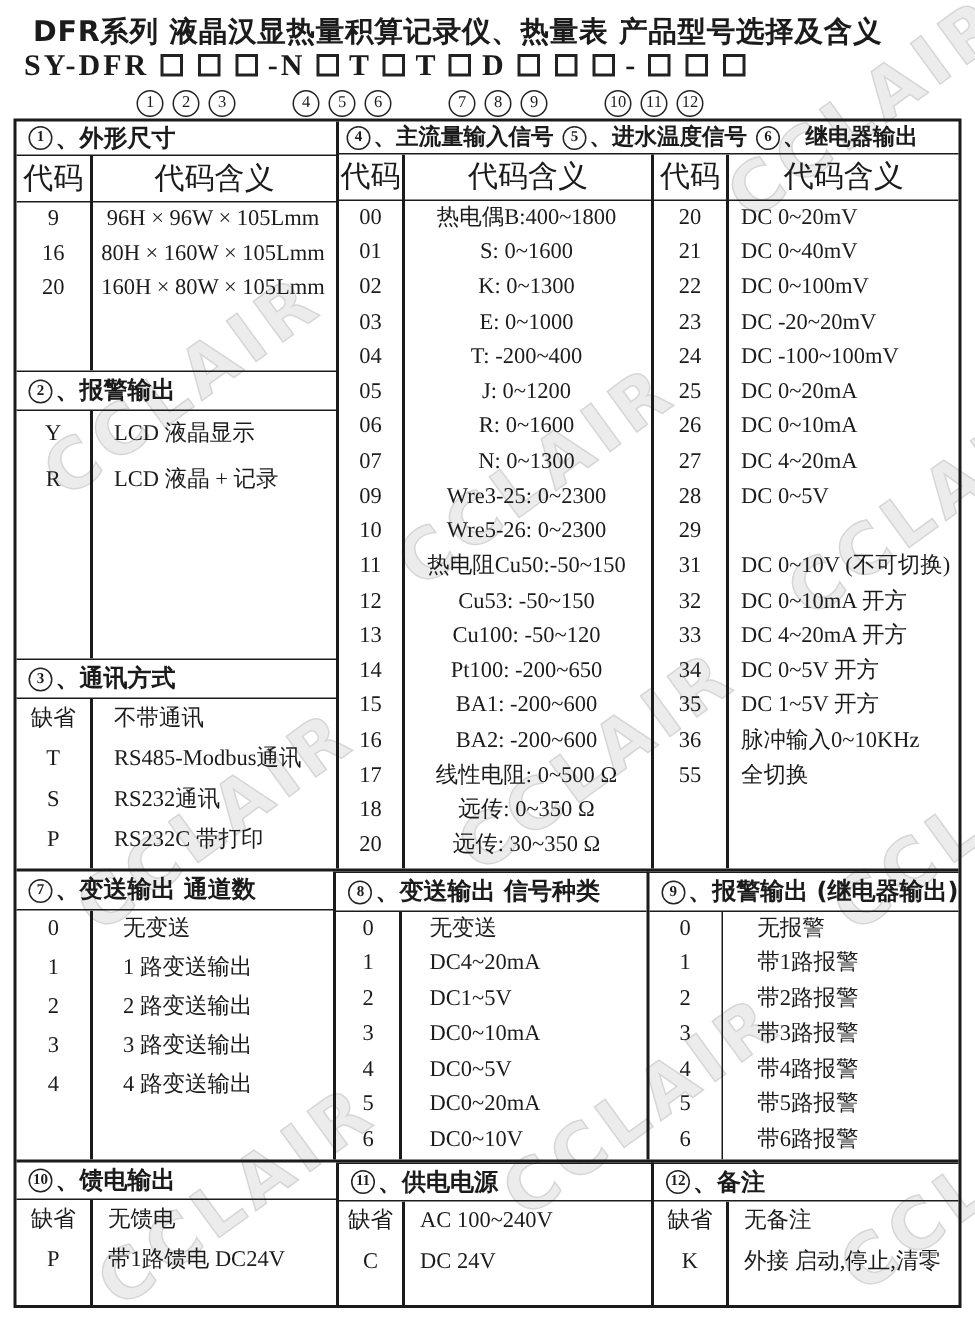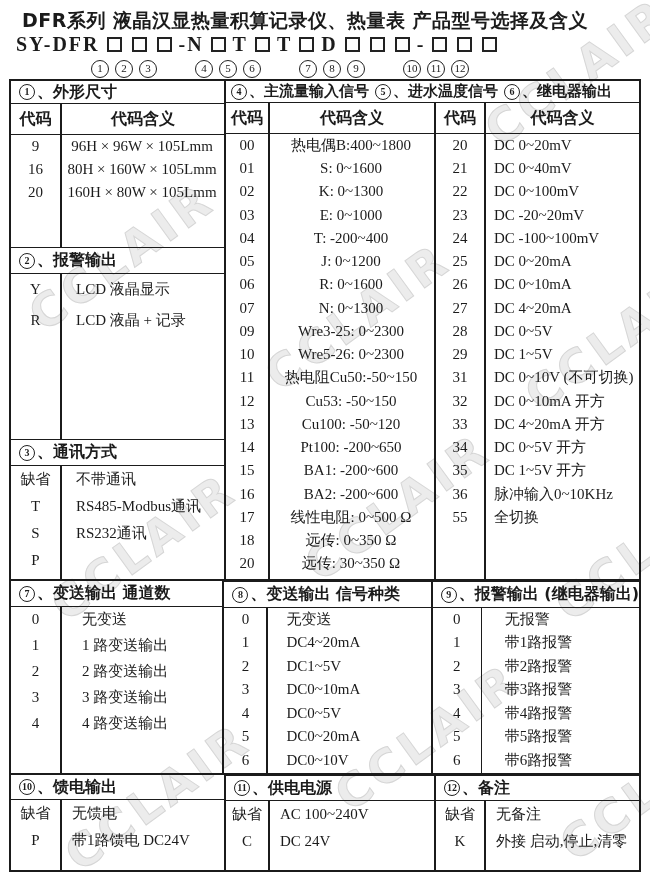--- a/index.html
+++ b/index.html
@@ -74,21 +74,21 @@
   .sec1 .sec-header { height:23px; }
   .sec-body { position:relative; flex:1; min-height:0; overflow:hidden; --dx:49px; --pl:14px; }
   .sec-body::before {
     content:""; position:absolute; left:var(--dx); top:0; bottom:0;
     width:1.5px; background:#1b1b1b;
   }
   .row { display:flex; align-items:center; font-size:15px; line-height:1.05; }
   .code { width:var(--dx); flex:none; text-align:center; }
   .meaning { flex:1; padding-left:var(--pl); white-space:nowrap; }
   .center-m .meaning { padding-left:0; text-align:center; }
-  .head-row { height:31px; border-bottom:1.5px solid #1b1b1b; font-size:16px;font-weight:bold; }
+  .head-row { height:31px; border-bottom:1.5px solid #1b1b1b; font-size:20px; }
   .head-row .meaning { padding-left:2px; text-align:center; }
   .sec1 .rows .row { height:23px; }
   .sec2 .rows .row { height:31px; }
   .sec3 .rows .row { height:27px; }
   .colB .rows .row, .colC .rows .row { height:23.25px; }
   .sec7 .rows .row { height:26px; }
   .sec8 .rows .row, .sec9 .rows .row { height:23.5px; }
   .band-bottom .sec-header { height:25px; }
   .band-bottom .rows .row { height:27px; }
 </style>
@@ -182,20 +182,21 @@
                 <div class="row">
                   <span class="code">T</span>
                   <span class="meaning">RS485-Modbus通讯</span>
                 </div>
                 <div class="row">
                   <span class="code">S</span>
                   <span class="meaning">RS232通讯</span>
                 </div>
                 <div class="row">
                   <span class="code">P</span>
+                  <span class="meaning">RS232C 带打印</span>
                 </div>
               </div>
           </div>
         </div>
 
       </div>
 
       <div class="colBC">
         <div class="combined-header">
           <span class="hpart">
@@ -339,21 +340,20 @@
                   <div class="row">
                     <span class="code">27</span>
                     <span class="meaning">DC 4~20mA</span>
                   </div>
                   <div class="row">
                     <span class="code">28</span>
                     <span class="meaning">DC 0~5V</span>
                   </div>
                   <div class="row">
                     <span class="code">29</span>
-                    <span class="meaning">DC 1~5V</span>
                   </div>
                   <div class="row">
                     <span class="code">31</span>
                     <span class="meaning">DC 0~10V (不可切换)</span>
                   </div>
                   <div class="row">
                     <span class="code">32</span>
                     <span class="meaning">DC 0~10mA 开方</span>
                   </div>
                   <div class="row">

